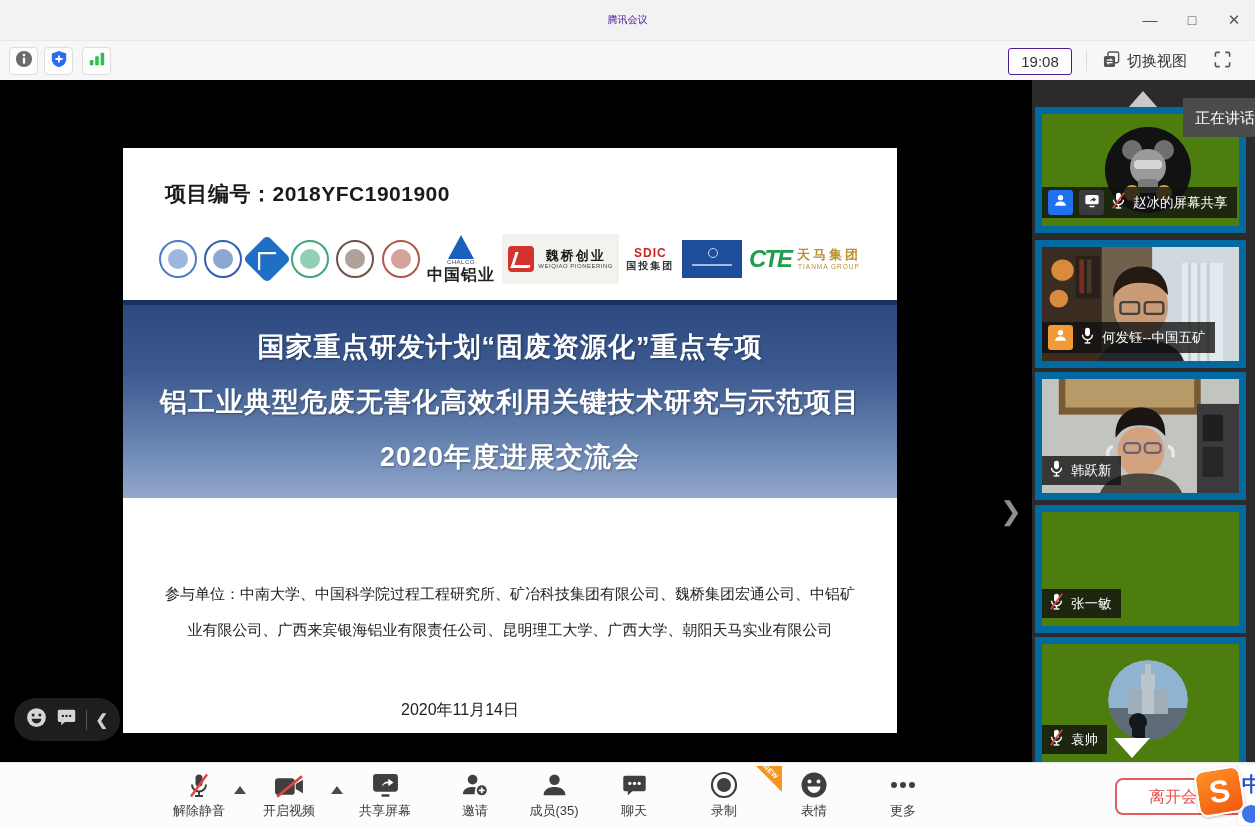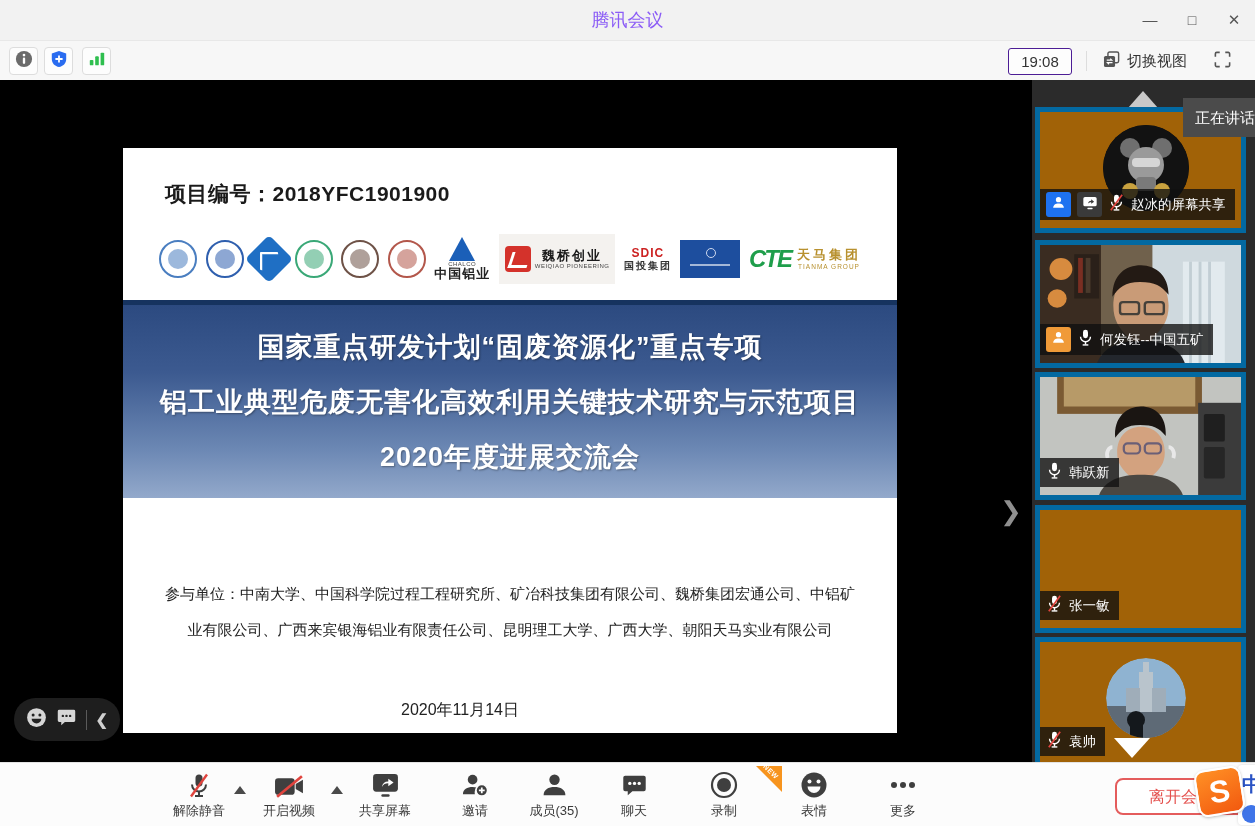--- a/index.html
+++ b/index.html
@@ -3,21 +3,21 @@
 <meta charset="utf-8">
 <style>
   * { margin:0; padding:0; box-sizing:border-box; }
   html,body { width:1255px; height:826px; overflow:hidden; background:#000; }
   body { font-family:"Liberation Sans", sans-serif; }
   .app { position:relative; width:1255px; height:826px; background:#000; overflow:hidden; }
 
   
   .titlebar { position:absolute; left:0; top:0; width:1255px; height:40px; background:#f2f2f2; }
   .titlebar .title { position:absolute; left:0; right:0; top:0; height:40px; line-height:40px;
-    text-align:center; font-size:18px; color:#8b5cf6; }
+    text-align:center; font-size:10px; color:#4c1d95; }
   .winbtn { position:absolute; top:0; width:42px; height:40px; line-height:40px; text-align:center;
     font-size:15px; color:#555; cursor:default; }
   .winbtn.min { right:84px; } .winbtn.max { right:42px; font-size:14px; } .winbtn.close { right:0; }
 
   
   .statusbar { position:absolute; left:0; top:40px; width:1255px; height:40px; background:#f7f7f7;
     border-top:1px solid #e8e8e8; }
   .sq-btn { position:absolute; top:6px; width:29px; height:28px; border:1px solid #ddd; border-radius:4px;
     background:#fdfdfd; display:flex; align-items:center; justify-content:center; }
   .time-box { position:absolute; top:7px; left:1008px; width:64px; height:27px; border:1px solid #4c1d95;
@@ -41,21 +41,21 @@
   .logo-circ::after { content:""; position:absolute; left:7px; top:7px; width:20px; height:20px;
     border-radius:50%; opacity:.55; background:currentColor; }
   .logo-diamond { width:34px; height:34px; transform:rotate(45deg); border-radius:5px; background:#1f6fc4;
     position:relative; }
   .logo-diamond::after { content:""; position:absolute; left:9px; top:9px; width:16px; height:16px;
     border:3px solid #fff; border-radius:3px; transform:rotate(-45deg); border-bottom:none; border-right:none; }
   .logo-stack { display:flex; flex-direction:column; align-items:center; line-height:1.1; }
   .logo-chalco-tri { width:0; height:0; border-left:13px solid transparent; border-right:13px solid transparent;
     border-bottom:24px solid #1b5fb8; position:relative; }
   .tiny-en { font-size:6px; color:#444; letter-spacing:0.5px; }
-  .logo-cn { font-size:13px; font-weight:bold; color:#222; letter-spacing:1px;text-align:right; }
+  .logo-cn { font-size:16px; font-weight:bold; color:#222; letter-spacing:1px;text-align:right; }
   .wq-box { display:flex; align-items:center; gap:4px; background:#f4f2ef; padding:12px 6px; }
   .wq-mark { width:26px; height:26px; border-radius:4px; background:#d4322b; position:relative; }
   .wq-mark::after { content:""; position:absolute; left:5px; top:6px; width:16px; height:13px;
     border-left:3px solid #fff; border-bottom:3px solid #fff; transform:skewX(-18deg); }
   .wq-cn { font-size:13px; font-weight:bold; color:#1a1a1a; letter-spacing:2px; font-family:"Liberation Serif", serif; }
   .sdic-en { font-size:12px; font-weight:bold; color:#c22; letter-spacing:1px; }
   .sdic-cn { font-size:10px; font-weight:bold; color:#333; letter-spacing:2px; }
   .bank-rect { width:60px; height:38px; background:#1d4e9e; position:relative; }
   .bank-rect::after { content:""; position:absolute; left:26px; top:8px; width:8px; height:8px;
     border:1px solid #cdd8ee; border-radius:50%; }
@@ -86,21 +86,21 @@
   .pill-chevron { color:#cfcfcf; font-size:15px; font-weight:bold; }
 
   
   .sidebar { position:absolute; left:1032px; top:80px; width:223px; height:682px; background:#2b2b2b; overflow:hidden; }
   .arrow-up { position:absolute; left:96px; top:11px; width:0; height:0;
     border-left:15px solid transparent; border-right:15px solid transparent; border-bottom:17px solid #c9c9c9; }
   .arrow-down { position:absolute; left:82px; top:658px; width:0; height:0; z-index:6;
     border-left:18px solid transparent; border-right:18px solid transparent; border-top:20px solid #fff; }
   .speak-badge { position:absolute; left:151px; top:18px; width:110px; height:39px; background:#4b4b4b;
     color:#fff; font-size:15px; line-height:39px; padding-left:12px; z-index:5; white-space:nowrap; }
-  .tile { position:absolute; left:3px; width:211px; background:#a16207; border:5px solid #0369a1; overflow:hidden; }
+  .tile { position:absolute; left:3px; width:211px; background:#4d7c0f; border:7px solid #0369a1; overflow:hidden; }
   .tile svg.scene { position:absolute; left:0; top:0; width:100%; height:100%; }
   .namestrip { position:absolute; left:0; bottom:8px; display:flex; align-items:center; gap:6px;
     background:rgba(15,15,15,.78); padding:3px 9px 3px 6px; z-index:3; }
   .namestrip .pname { color:#fff; font-size:13.5px; white-space:nowrap; }
   .badge { width:25px; height:25px; border-radius:3px; display:flex; align-items:center; justify-content:center; }
   .badge.blue { background:#1e72f0; }
   .badge.orange { background:#f09a38; }
   .badge.darksq { background:#3a3a3a; }
   .avatar-circ { position:absolute; border-radius:50%; overflow:hidden; }
 

